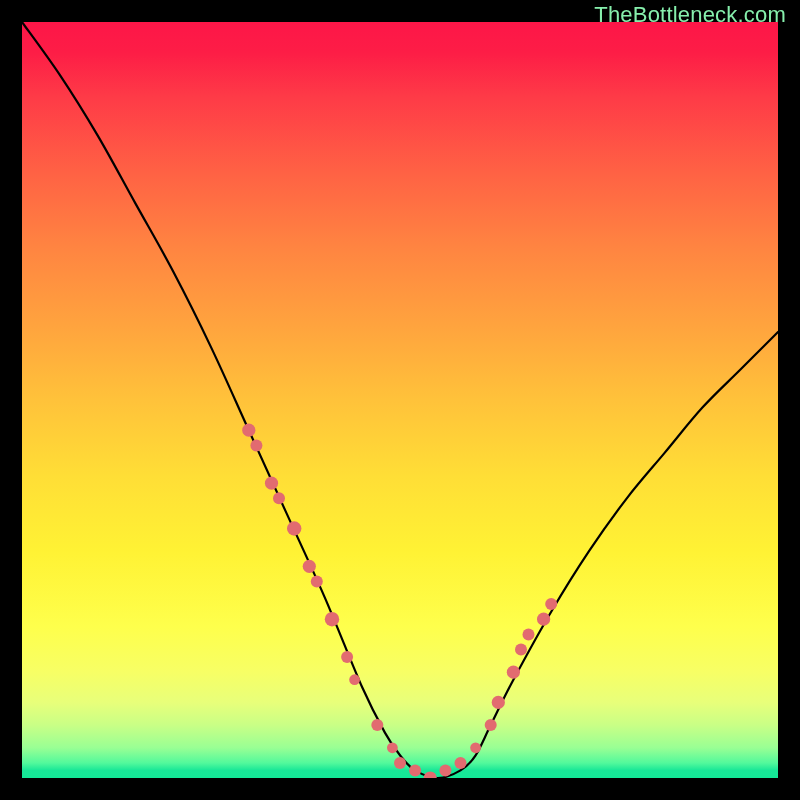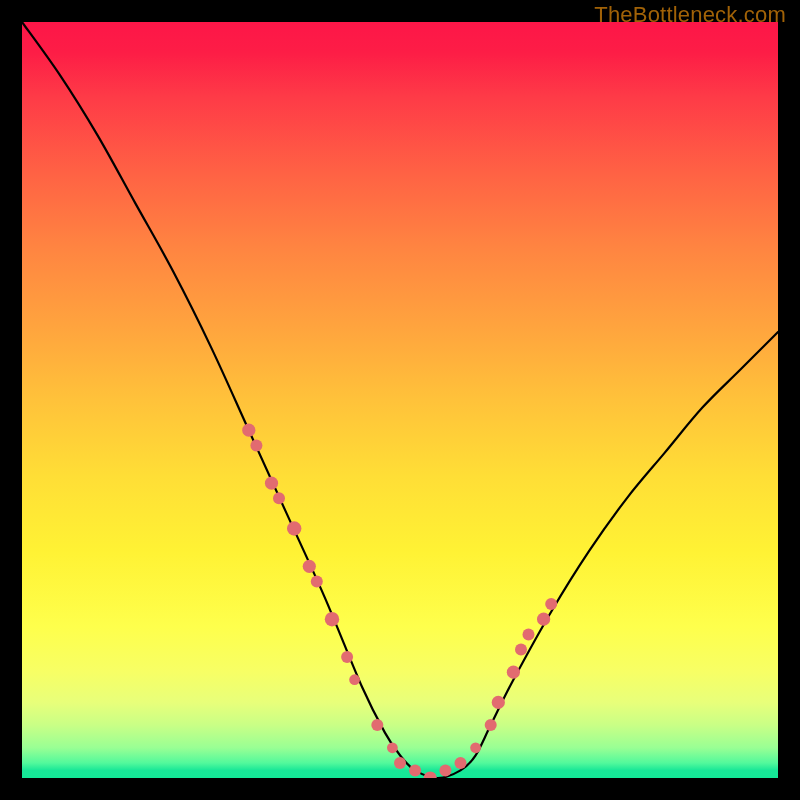--- a/index.html
+++ b/index.html
@@ -42,21 +42,21 @@
       #99ff94 96%,
       #53f99c 98%,
       #18e797 99%,
       #13e897 100%
     );
   }
   .watermark {
     position: absolute;
     top: 2px;
     right: 14px;
-    color: #a16207;
+    color: #86efac;
     font-size: 22px;
     font-weight: 400;
     letter-spacing: 0.2px;
     z-index: 5;
   }
   svg.curve {
     position: absolute;
     left: 0;
     top: 0;
     width: 756px;

